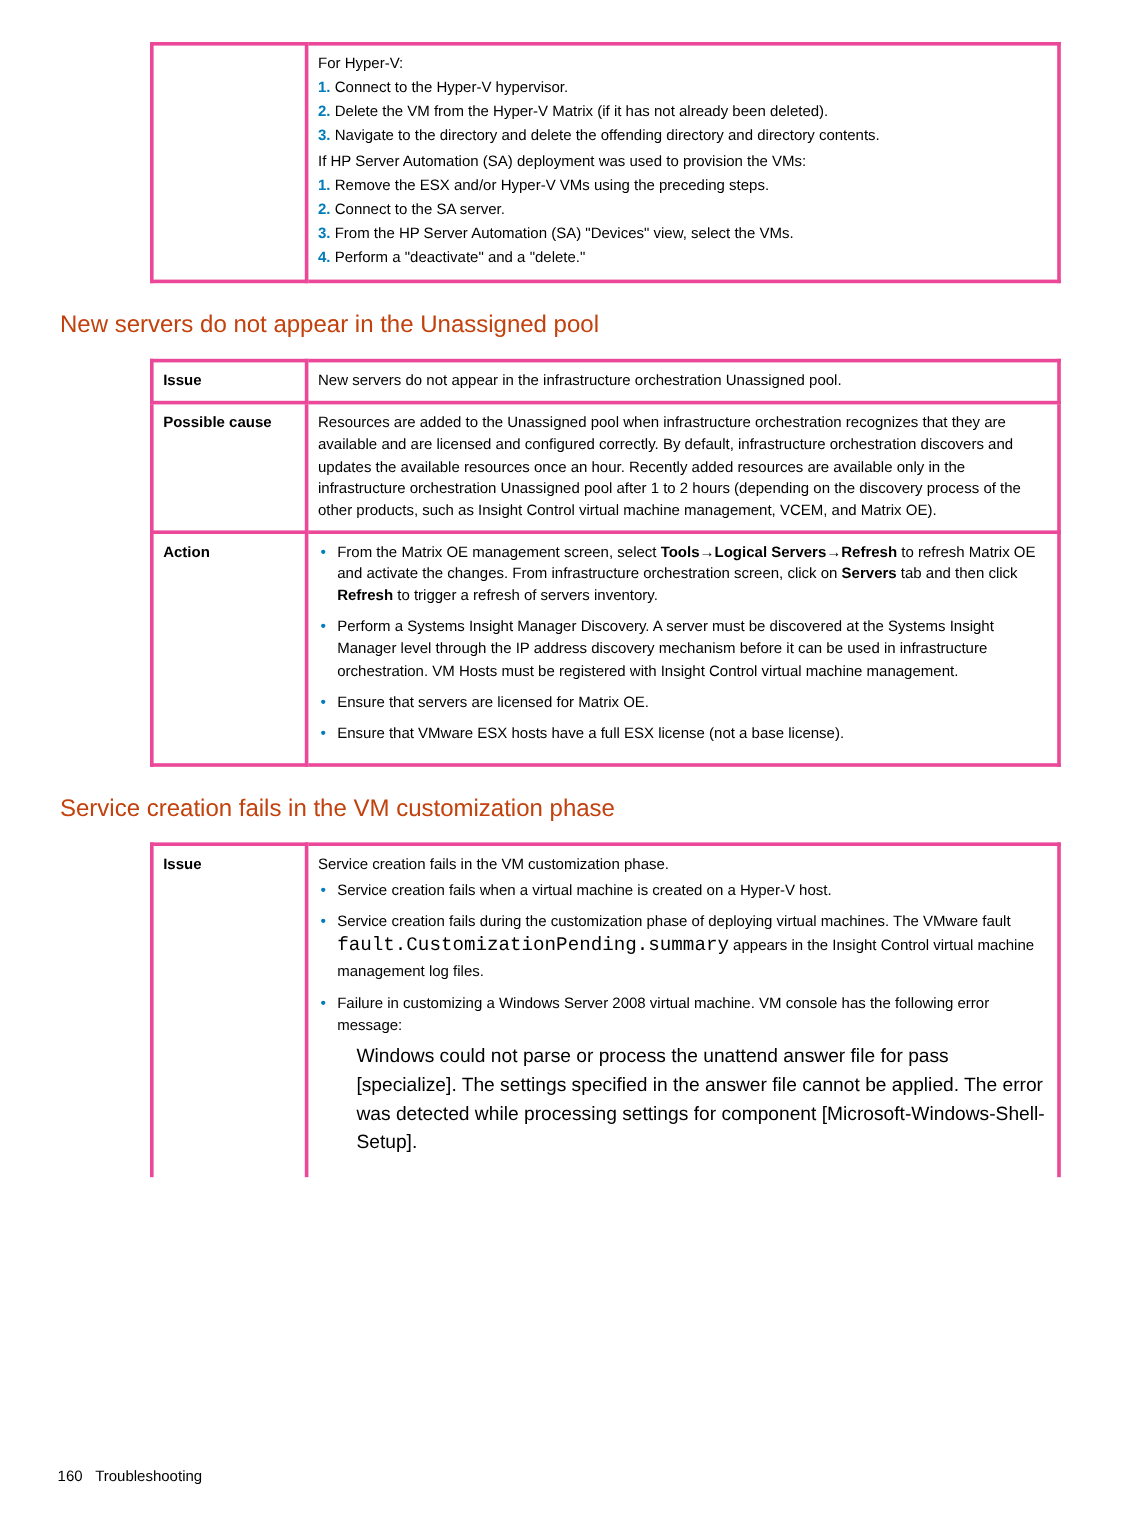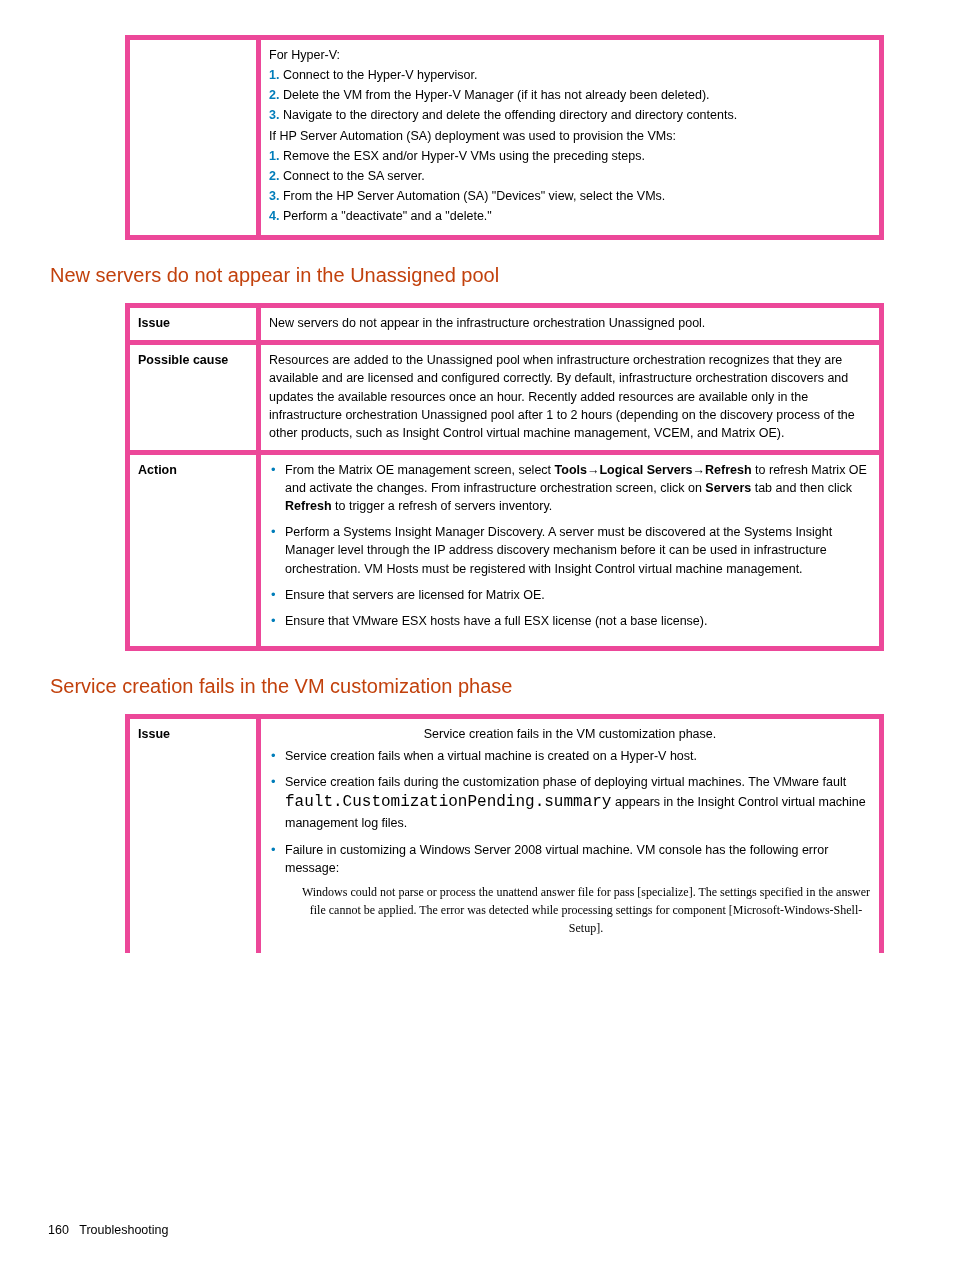--- a/index.html
+++ b/index.html
@@ -19,21 +19,21 @@
     font-size: 20px;
     margin: 22px 0 14px 0;
   }
   table.issue-table {
     border-collapse: collapse;
     width: 759px;
     margin-left: 75px;
     border: 1.5px solid #007dba;
   }
   table.issue-table td {
-    border: 5px solid #ec4899;
+    border: 3px solid #ec4899;
     padding: 6px 8px 8px 8px;
     vertical-align: top;
     font-size: 12.5px;
     line-height: 1.45;
   }
   table.issue-table td.label-cell {
     width: 110px;
     font-weight: bold;
   }
   ul.bullet-list {
@@ -51,50 +51,49 @@
     color: #007dba;
     position: absolute;
     left: 2px;
     top: 0;
     font-size: 13px;
   }
   .para-after-intro { margin: 4px 0 2px 0; }
   .plain-para { margin: 0 0 2px 0; }
   .indent-block {
     margin: 6px 0 0 16px;
-    font-family: Liberation Serif, serif;
-    font-size: 12px;
+    font-family: Liberation Sans, sans-serif;
+    font-size: 16px;
     line-height: 1.5;
     white-space: normal;
-    text-align: center;
   }
   code.inline {
     font-family: "Courier New", monospace;
     font-size: 16px;
   }
-  .cell-intro { margin: 0 0 4px 0; text-align: center; }
+  .cell-intro { margin: 0 0 4px 0; }
   .footer {
     position: fixed;
     bottom: 32px;
     left: 48px;
     font-size: 12.5px;
   }
 </style>
 </head>
 <body>
 
 <table class="issue-table">
   <tbody>
       <tr>
     <td class="label-cell"></td>
     <td>
       <p class="plain-para">For Hyper-V:</p>
       <div>
         <div class="plain-para"><span class="step-num" style="color:#007dba;font-weight:bold;">1.</span> <span>Connect to the Hyper-V hypervisor.</span></div>
-        <div class="plain-para"><span class="step-num" style="color:#007dba;font-weight:bold;">2.</span> <span>Delete the VM from the Hyper-V Manager (if it has not already been deleted).</span></div>
+        <div class="plain-para"><span class="step-num" style="color:#007dba;font-weight:bold;">2.</span> <span>Delete the VM from the Hyper-V Matrix (if it has not already been deleted).</span></div>
         <div class="plain-para"><span class="step-num" style="color:#007dba;font-weight:bold;">3.</span> <span>Navigate to the directory and delete the offending directory and directory contents.</span></div>
       </div>
       <p class="para-after-intro" style="margin-top:0;">If HP Server Automation (SA) deployment was used to provision the VMs:</p>
       <div>
         <div class="plain-para"><span class="step-num" style="color:#007dba;font-weight:bold;">1.</span> <span>Remove the ESX and/or Hyper-V VMs using the preceding steps.</span></div>
         <div class="plain-para"><span class="step-num" style="color:#007dba;font-weight:bold;">2.</span> <span>Connect to the SA server.</span></div>
         <div class="plain-para"><span class="step-num" style="color:#007dba;font-weight:bold;">3.</span> <span>From the HP Server Automation (SA) "Devices" view, select the VMs.</span></div>
         <div class="plain-para"><span class="step-num" style="color:#007dba;font-weight:bold;">4.</span> <span>Perform a "deactivate" and a "delete."</span></div>
       </div>
     </td>

